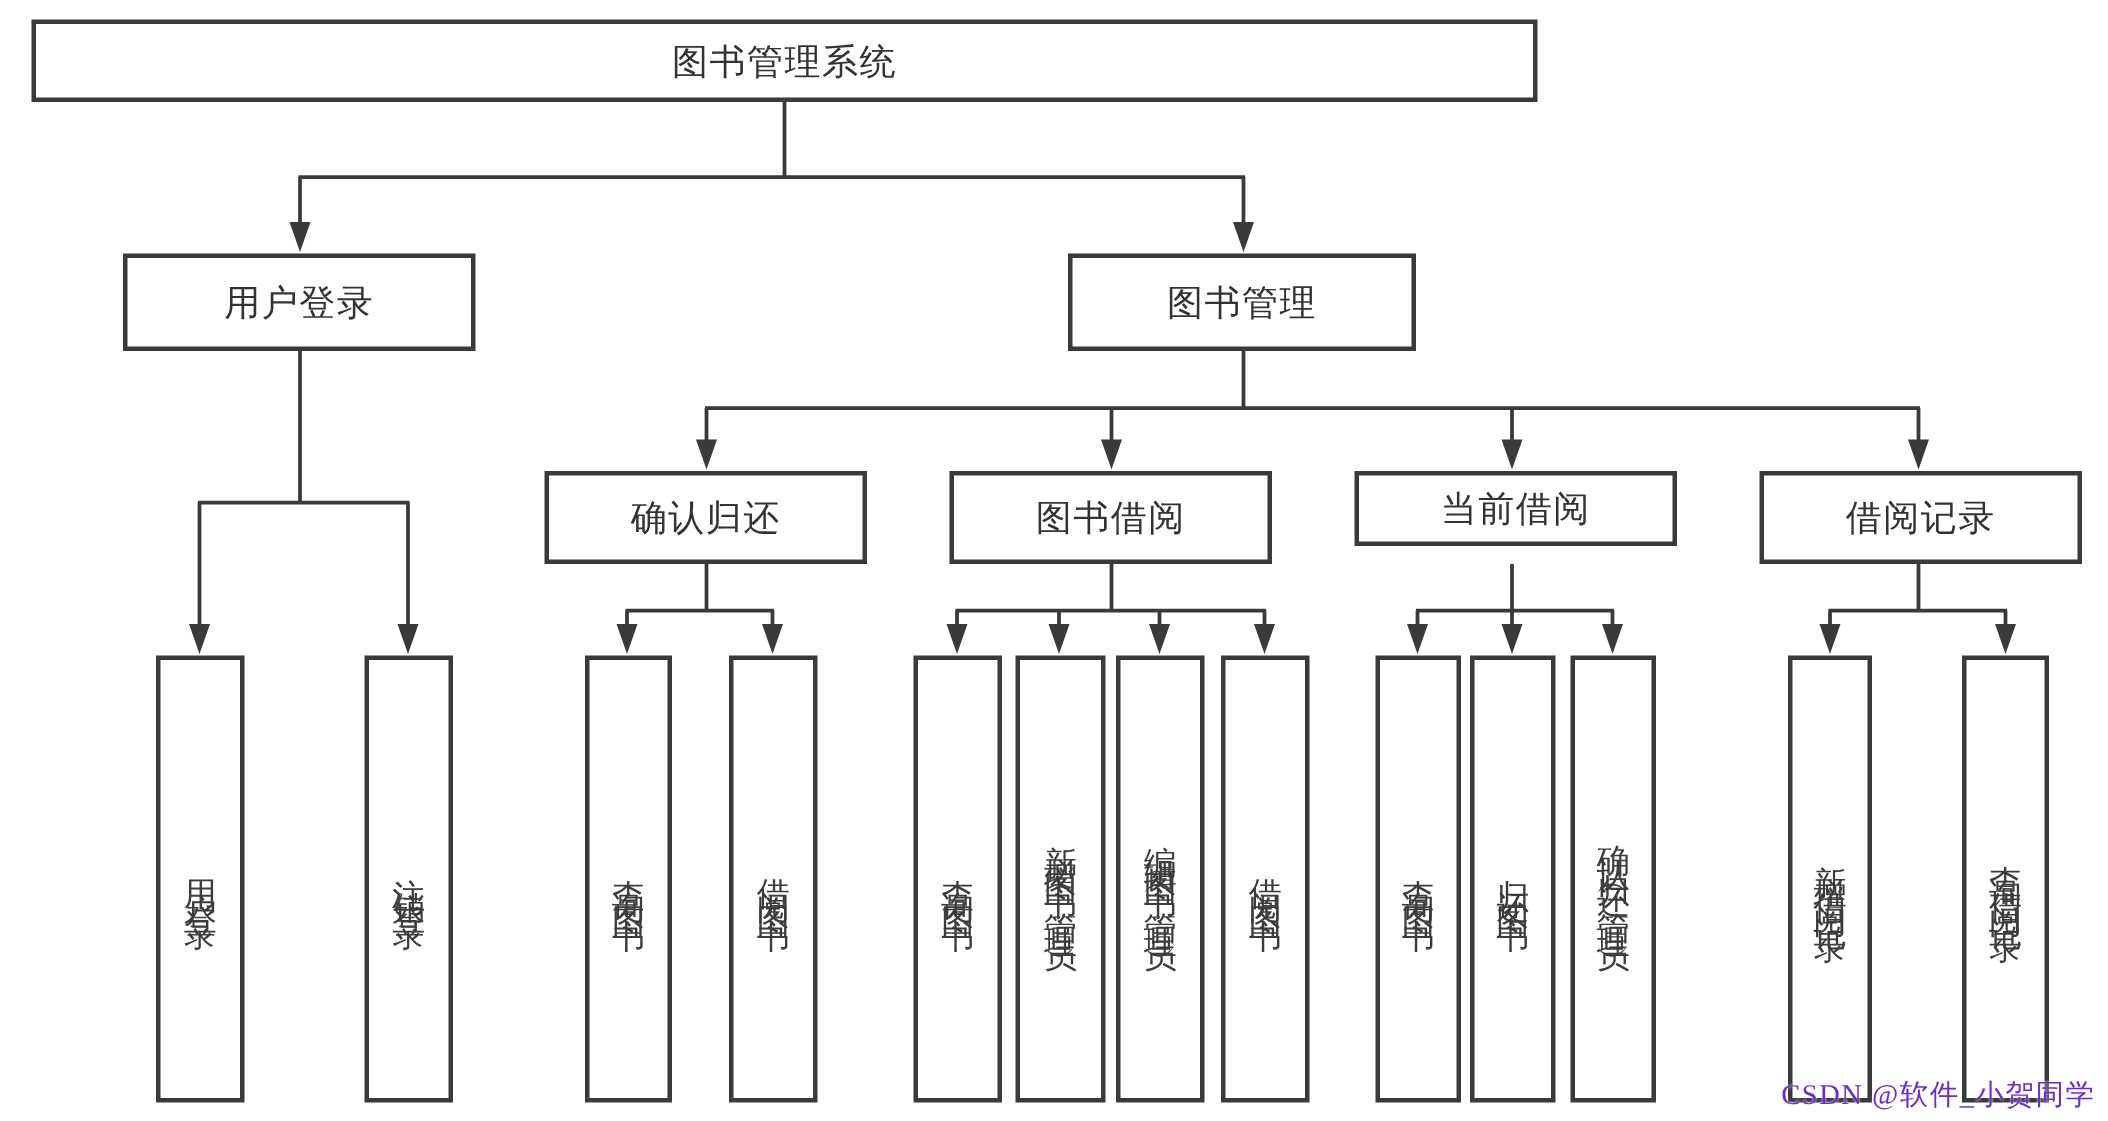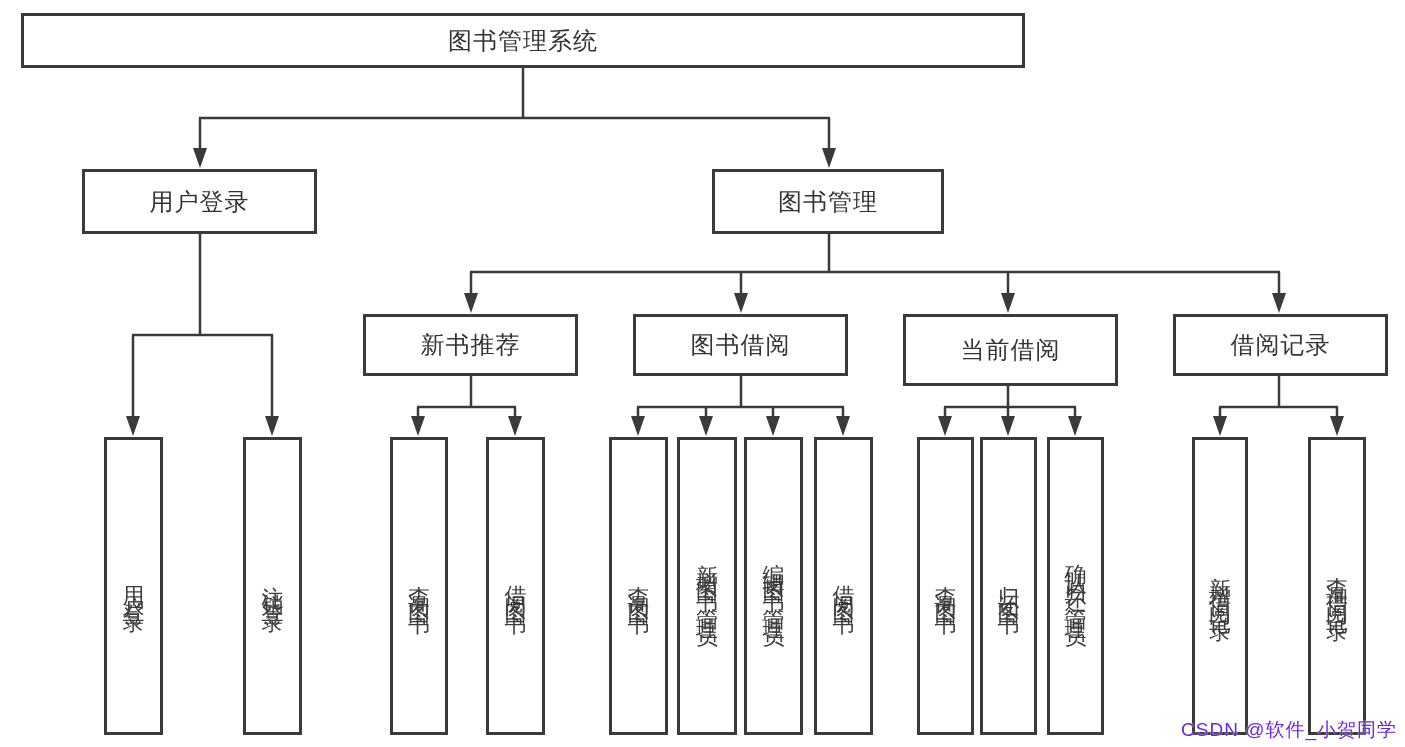--- a/index.html
+++ b/index.html
@@ -2,21 +2,21 @@
 <html><head>
 <meta charset="utf-8">
 <style>
   html, body { margin: 0; padding: 0; background: #ffffff; }
   .canvas {
     position: relative;
     width: 1405px;
     height: 747px;
     background: #ffffff;
     overflow: hidden;
-    font-family: Liberation Sans, sans-serif;
+    font-family: Liberation Serif, serif;
   }
   .wires {
     position: absolute;
     left: 0; top: 0;
     width: 1405px; height: 747px;
     pointer-events: none;
   }
   .node {
     position: absolute;
     box-sizing: border-box;
@@ -101,26 +101,26 @@
   </div>
 
   <div class="node h-node" style="left:82px;top:169px;width:235px;height:65px">
     <span>用户登录</span>
   </div>
   <div class="node h-node" style="left:712px;top:169px;width:232px;height:65px">
     <span>图书管理</span>
   </div>
 
   <div class="node h-node" style="left:363px;top:314px;width:215px;height:62px">
-    <span>新书推荐</span>
+    <span>确认归还</span>
   </div>
   <div class="node h-node" style="left:633px;top:314px;width:215px;height:62px">
     <span>图书借阅</span>
   </div>
-  <div class="node h-node" style="left:903px;top:314px;width:215px;height:72px">
+  <div class="node h-node" style="left:903px;top:314px;width:215px;height:50px">
     <span>当前借阅</span>
   </div>
   <div class="node h-node" style="left:1173px;top:314px;width:215px;height:62px">
     <span>借阅记录</span>
   </div>
 
   <div class="node v-node" style="left:104px;top:437px;width:59px;height:298px">
     <span>用户登录</span>
   </div>
   <div class="node v-node" style="left:243px;top:437px;width:59px;height:298px">

